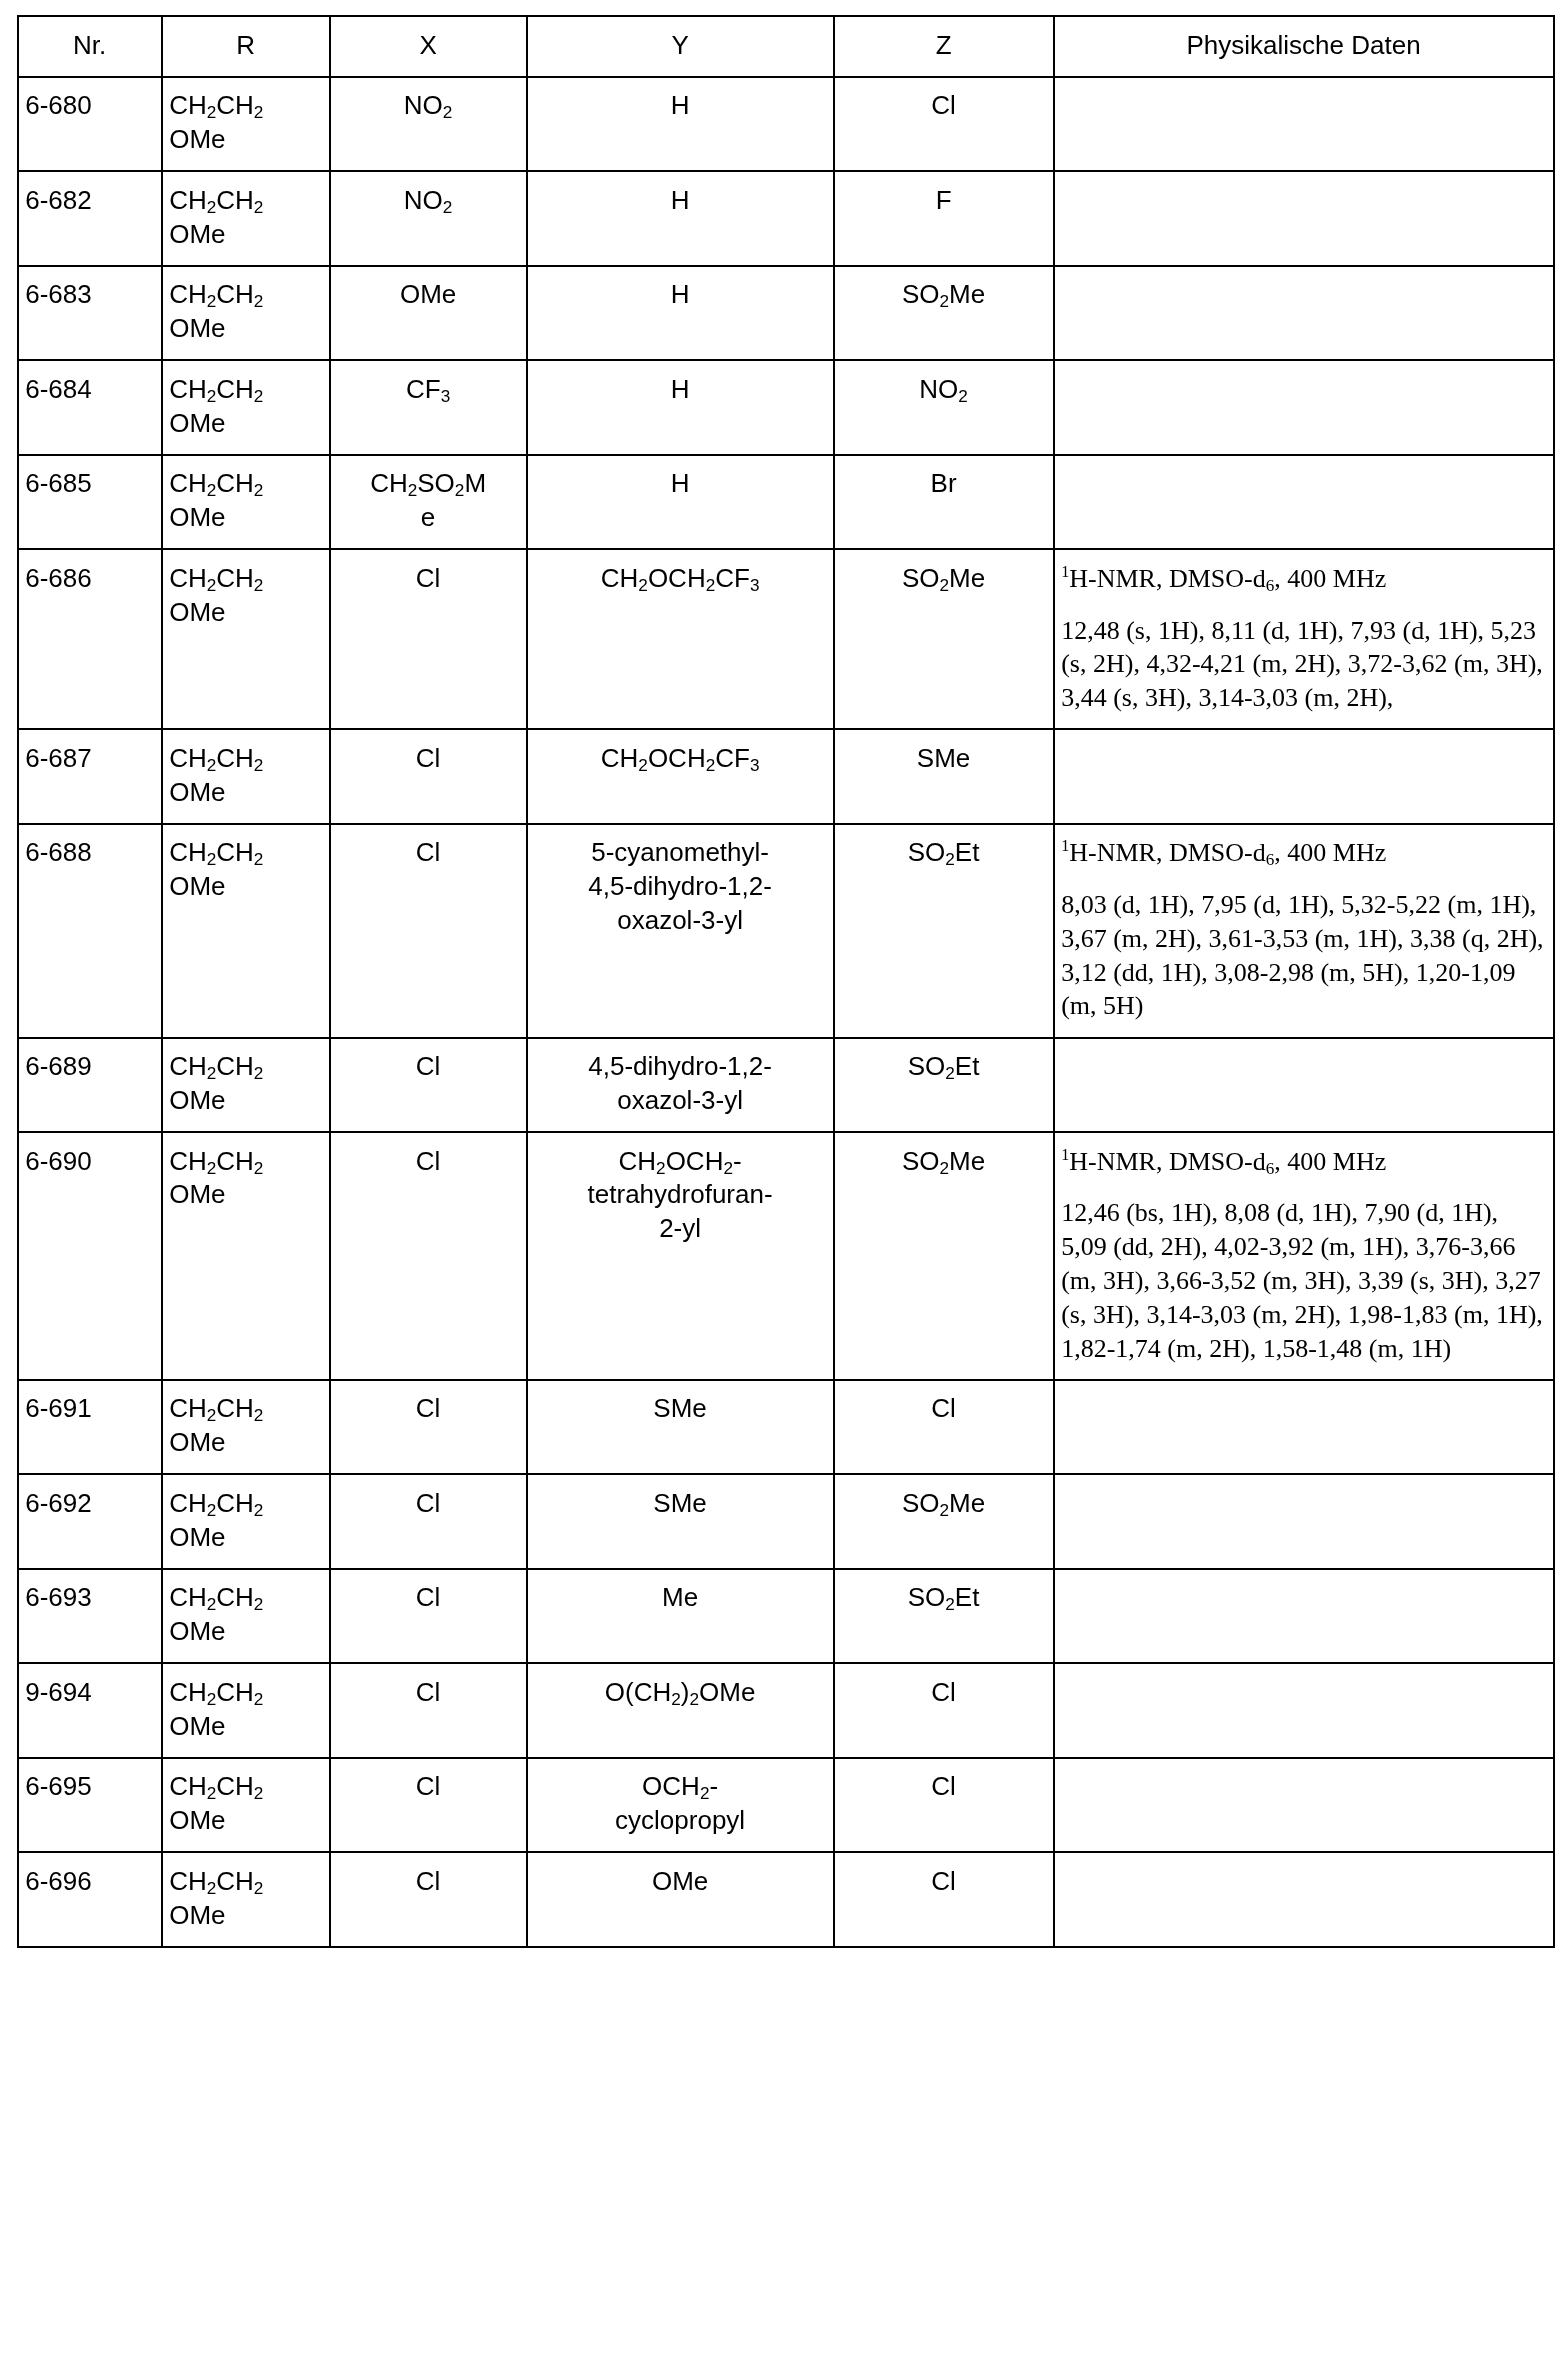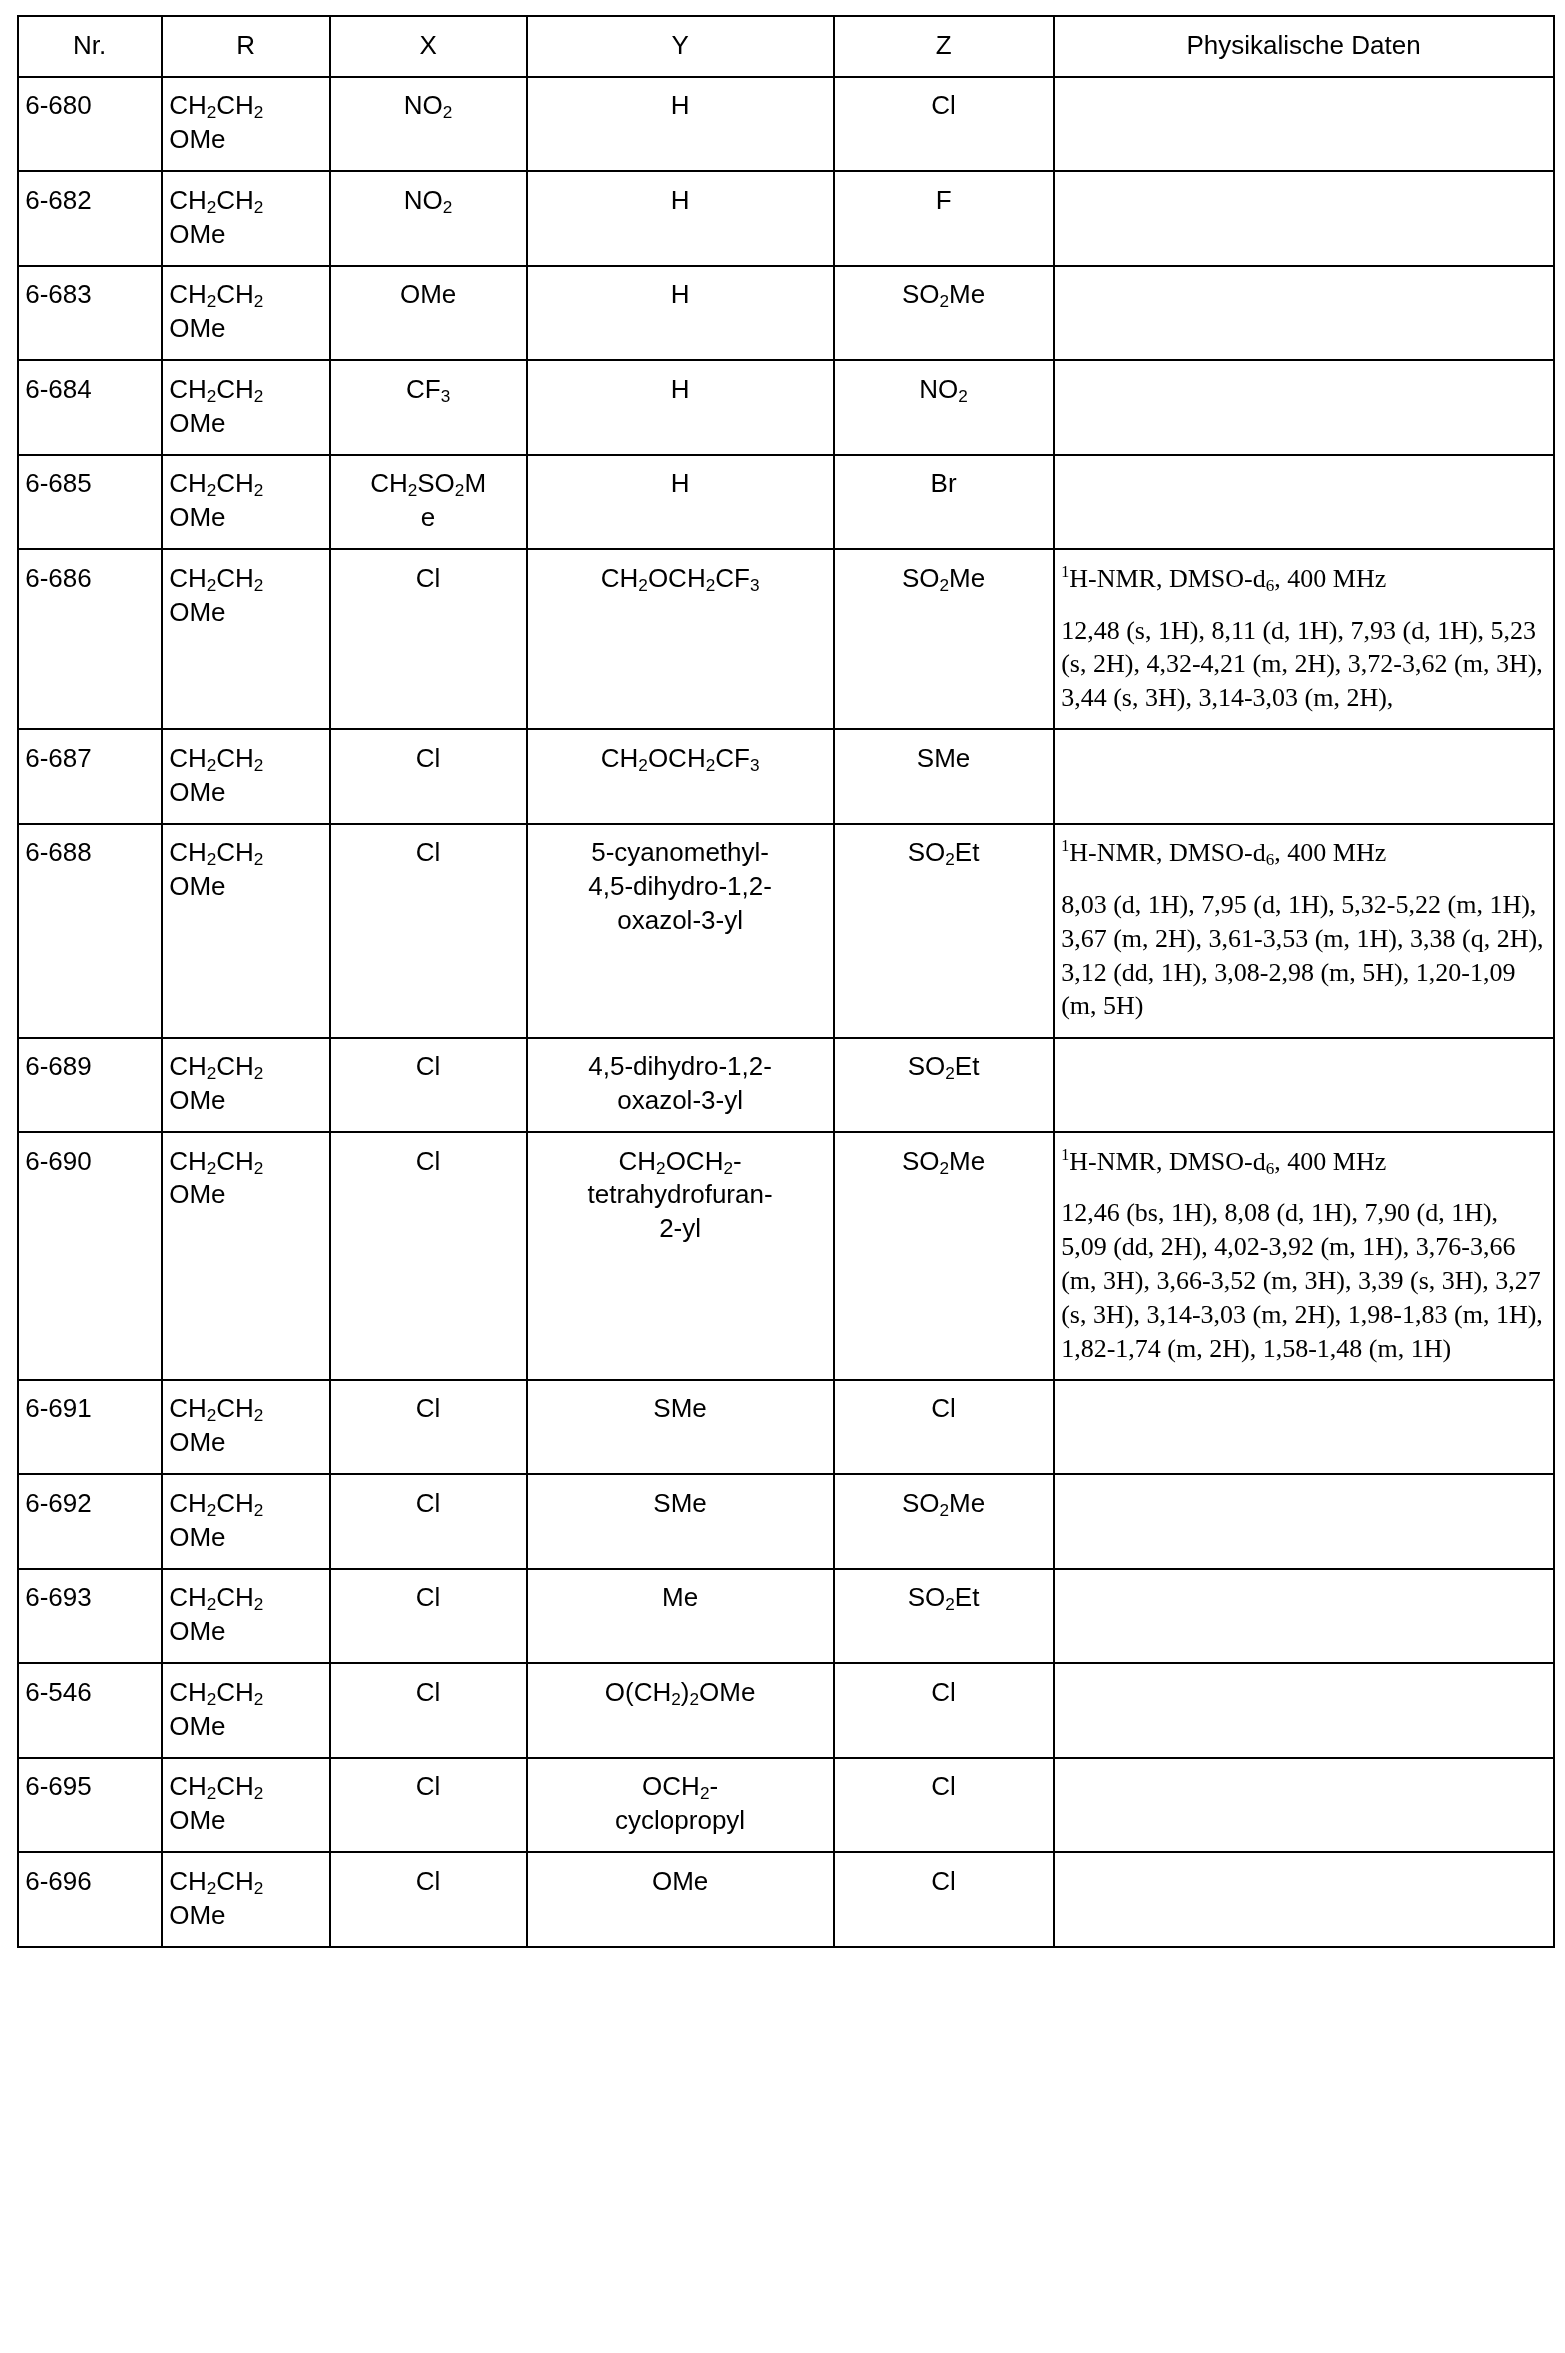--- a/index.html
+++ b/index.html
@@ -220,21 +220,21 @@
         </tr>
         <tr>
           <td class="cell-nr">6-693</td>
           <td class="cell-r">CH<sub>2</sub>CH<sub>2</sub><span class="wrap-break">OMe</span></td>
           <td class="cell-x">Cl</td>
           <td class="cell-y">Me</td>
           <td class="cell-z">SO<sub>2</sub>Et</td>
           <td class="cell-pd"></td>
         </tr>
         <tr>
-          <td class="cell-nr">6-546</td>
+          <td class="cell-nr">9-694</td>
           <td class="cell-r">CH<sub>2</sub>CH<sub>2</sub><span class="wrap-break">OMe</span></td>
           <td class="cell-x">Cl</td>
           <td class="cell-y">O(CH<sub>2</sub>)<sub>2</sub>OMe</td>
           <td class="cell-z">Cl</td>
           <td class="cell-pd"></td>
         </tr>
         <tr>
           <td class="cell-nr">6-695</td>
           <td class="cell-r">CH<sub>2</sub>CH<sub>2</sub><span class="wrap-break">OMe</span></td>
           <td class="cell-x">Cl</td>

